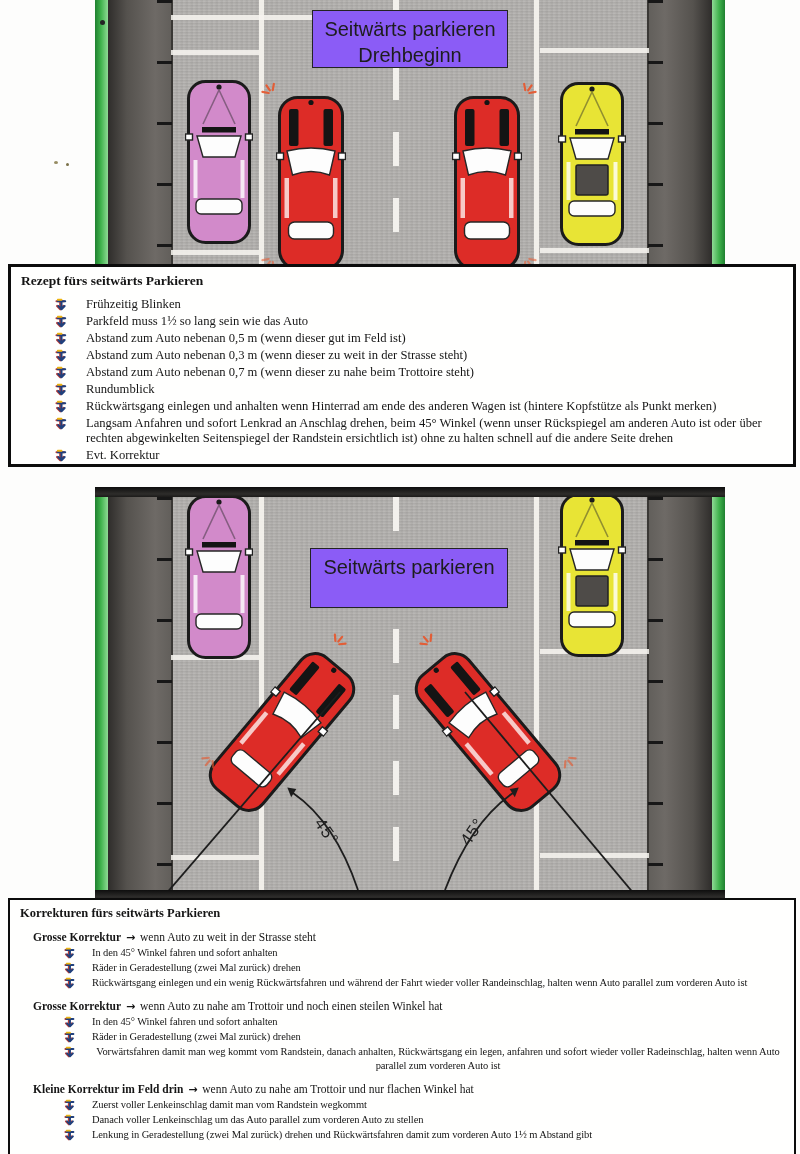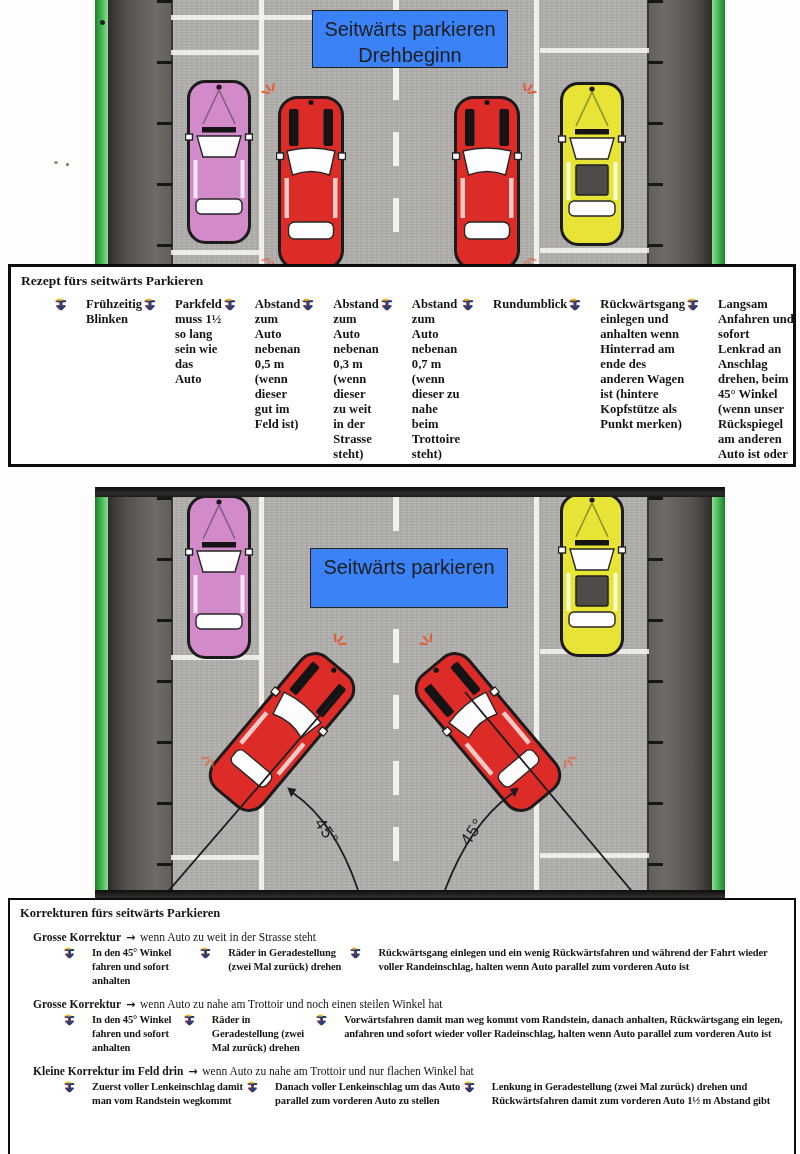--- a/index.html
+++ b/index.html
@@ -20,37 +20,37 @@
           repeating-linear-gradient(90deg,rgba(255,255,255,.03) 0 2px,rgba(0,0,0,.03) 3px 5px),
           var(--road);
         border-left:2px solid #3a3835;border-right:2px solid #3a3835;}
   .vline{position:absolute;width:5px;background:rgba(246,244,239,.92);}
   .vdash{position:absolute;width:6px;
          background:repeating-linear-gradient(180deg,var(--marking) 0 34px,transparent 34px 66px);}
   .hline{position:absolute;height:5px;background:rgba(246,244,239,.88);}
   .ticks{position:absolute;width:15px;
          background:repeating-linear-gradient(180deg,#171717 0 3px,transparent 3px 61px);}
   .band{position:absolute;left:0;right:0;background:linear-gradient(180deg,#0e0e0e,#2e2d2b 70%,#1b1a19);}
-  .tbox{position:absolute;background:#3b82f6;border:1.6px solid #232323;z-index:4;
+  .tbox{position:absolute;background:#8b5cf6;border:1.6px solid #232323;z-index:4;
         text-align:center;font-family:"Liberation Sans",sans-serif;font-size:20px;
         line-height:1.32;padding-top:5px;color:#1d1d1d;box-sizing:border-box;}
   .car{position:absolute;overflow:visible;}
   .flash{position:absolute;width:20px;height:20px;opacity:.9;overflow:visible;}
   .overlay{position:absolute;left:0;z-index:3;}
   .angle-text{font-family:"Liberation Sans",sans-serif;font-size:17px;fill:#1f1f1f;letter-spacing:1px;}
 
   
   .textbox{position:absolute;background:#fffffe;border:3px solid var(--box_border);z-index:6;
            box-sizing:border-box;padding:6px 10px;overflow:hidden;}
   .box-title{font-weight:bold;font-size:13.5px;}
   .corrections .box-title{font-size:12.5px;}
-  ul.blist{list-style:none;margin:8px 0 0 0;padding:0 0 0 34px;display:flex;flex-direction:row;gap:2px;font-weight:bold;}
+  ul.blist{list-style:none;margin:8px 0 0 0;padding:0 0 0 34px;display:flex;flex-direction:column;gap:2px;}
   ul.blist li{display:flex;gap:18px;font-size:12.6px;line-height:15px;align-items:flex-start;}
   .bullet{width:13px;height:13px;flex:none;margin-top:1px;overflow:visible;}
-  .corrections ul.blist{margin:2px 0 0 0;padding-left:44px;gap:1px;}
+  .corrections ul.blist{margin:2px 0 0 0;padding-left:44px;gap:1px;text-align:center;}
   .corrections ul.blist li{font-size:10.5px;line-height:14px;gap:16px;letter-spacing:-0.1px;}
   .corrections .bullet{width:12px;height:12px;margin-top:0.5px;}
   .sec{margin-top:10px;}
   .sechead{font-size:11.5px;margin-bottom:2px;margin-left:13px;}
   .sechead b{font-size:11.5px;}
   .sechead .arr{font-weight:bold;font-family:"DejaVu Sans",sans-serif;font-size:11px;padding:0 2px;}
   .speck{position:absolute;border-radius:50%;}
 </style>
 </head>
 <body>

